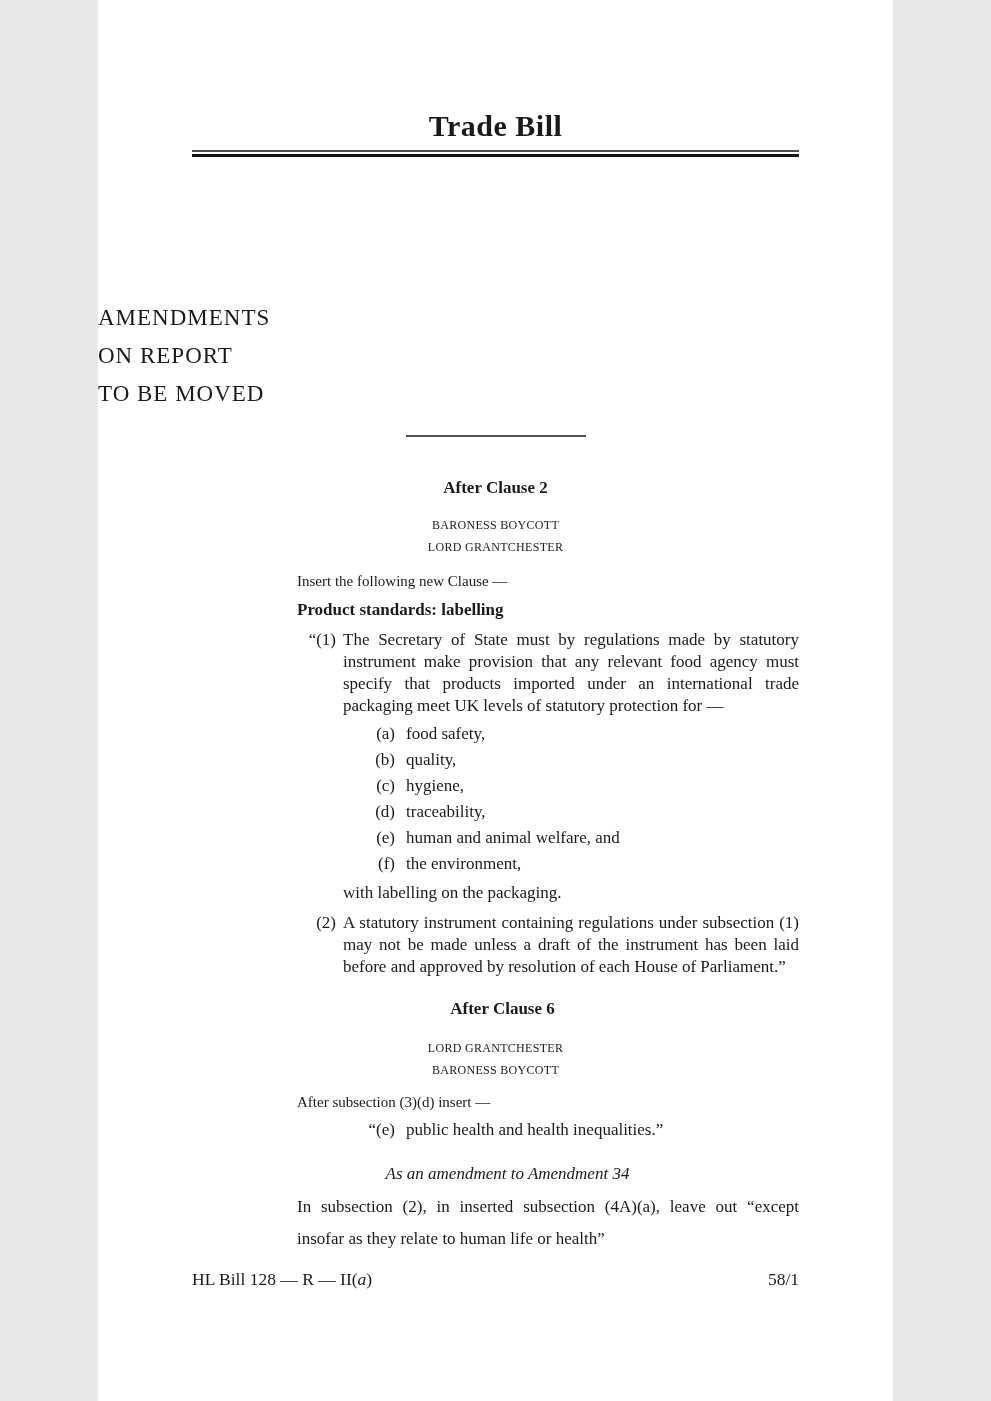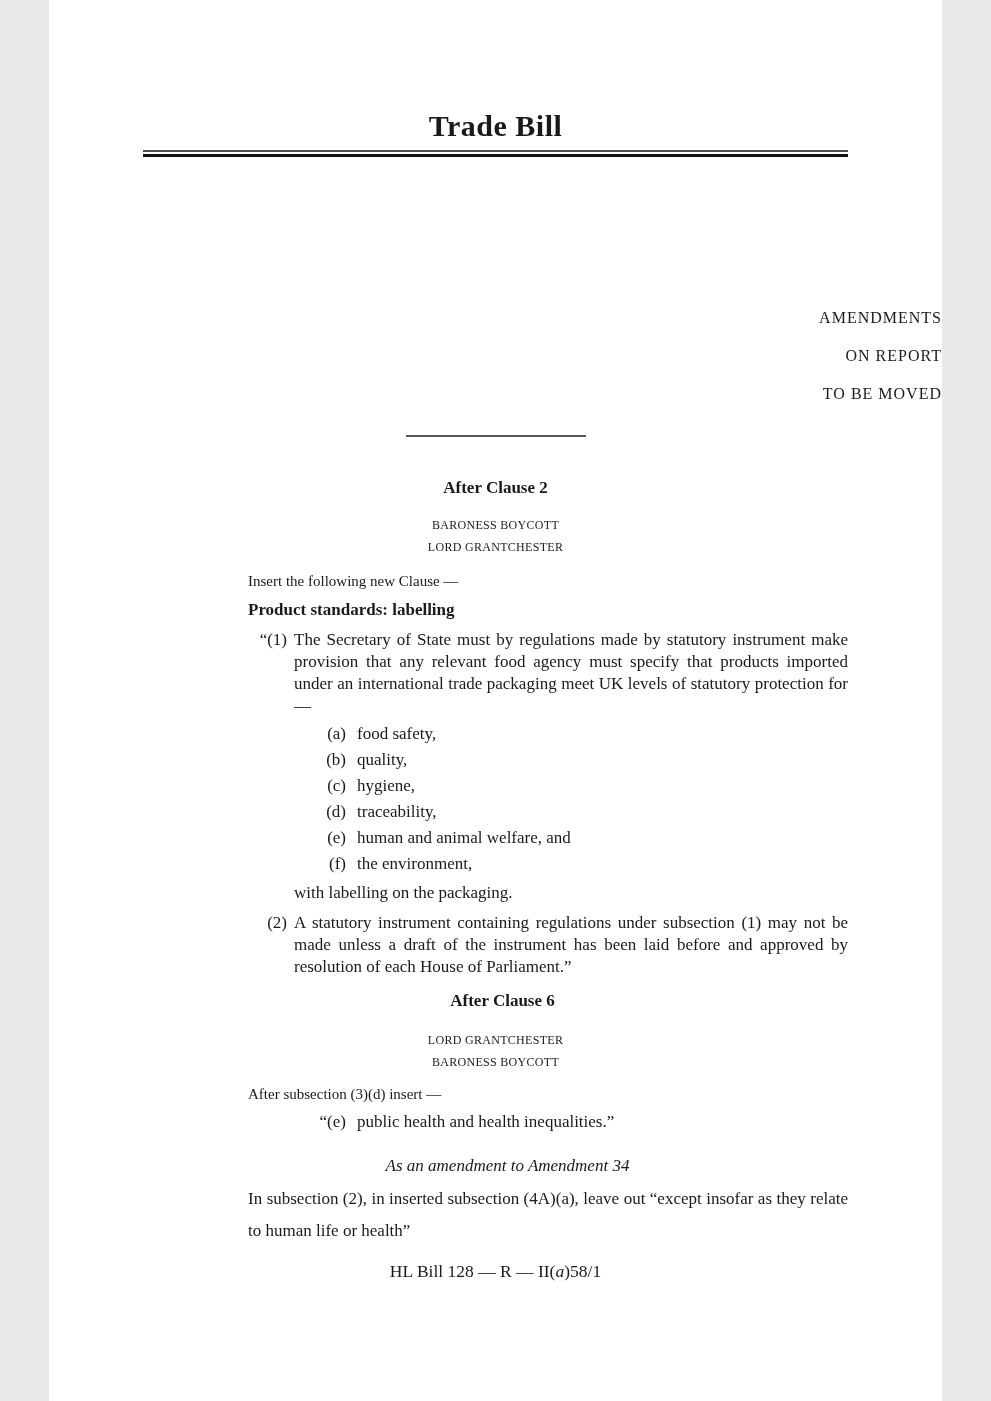--- a/index.html
+++ b/index.html
@@ -1,18 +1,18 @@
 <!DOCTYPE html>
 <html><head>
 <meta charset="utf-8">
 <style>
   html, body { margin: 0; padding: 0; background: #e8e8e8; }
   .page {
     position: relative;
-    width: 893px;
+    width: 795px;
     height: 1401px;
     margin: 0 auto;
     background: #ffffff;
     font-family: "Liberation Serif", serif;
     color: #1a1a1a;
     box-sizing: border-box;
     padding-top: 106px;
     overflow: hidden;
   }
   .title {
@@ -24,38 +24,38 @@
     letter-spacing: 0.5px;
   }
   .double-rule {
     margin: 4px 94px 0 94px;
     height: 2px;
     border-top: 2px solid #4d4d4d;
     border-bottom: 3px solid #141414;
   }
   .amendments {
     margin-top: 142px;
-    text-align: right;
-    font-size: 16px;
+    text-align: left;
+    font-size: 23px;
     line-height: 38px;
     letter-spacing: 1px;
   }
   .short-rule {
     width: 180px;
     margin: 22px auto 0 auto;
     border-top: 2px solid #555555;
   }
   .clause-heading {
     margin-top: 40px;
     text-align: center;
     font-size: 17px;
     line-height: 22px;
     font-weight: bold;
   }
-  .clause-heading.mt16 { margin-top: 12px; padding-left: 14px; }
+  .clause-heading.mt16 { margin-top: 20px; padding-left: 14px; }
   .movers {
     margin-top: 16px;
     text-align: center;
     font-size: 12px;
     line-height: 21.5px;
     letter-spacing: 0.3px;
   }
   .movers.mt18 { margin-top: 18px; }
   .note {
     text-align: center;
@@ -105,21 +105,21 @@
     line-height: 22px;
   }
   .para-final {
     margin: 6px 94px 0 199px;
     font-size: 17px;
     line-height: 32px;
     text-align: justify;
   }
   .footer {
     display: flex;
-    justify-content: center;
+    justify-content: space-between;
     margin: 13px 94px 8px 94px;
     font-size: 17.5px;
     line-height: 22px;
   }
   .footer .it { font-style: italic; }
   p { margin-block: 0; }
 </style>
 </head>
 <body>
 

